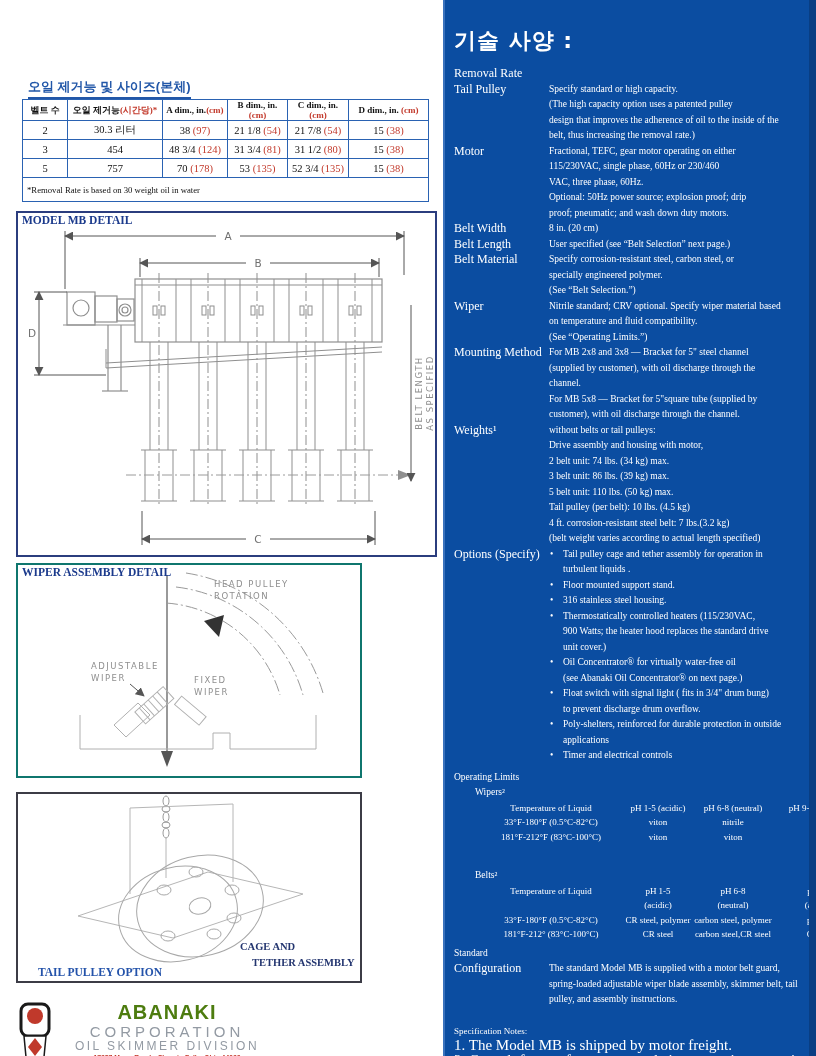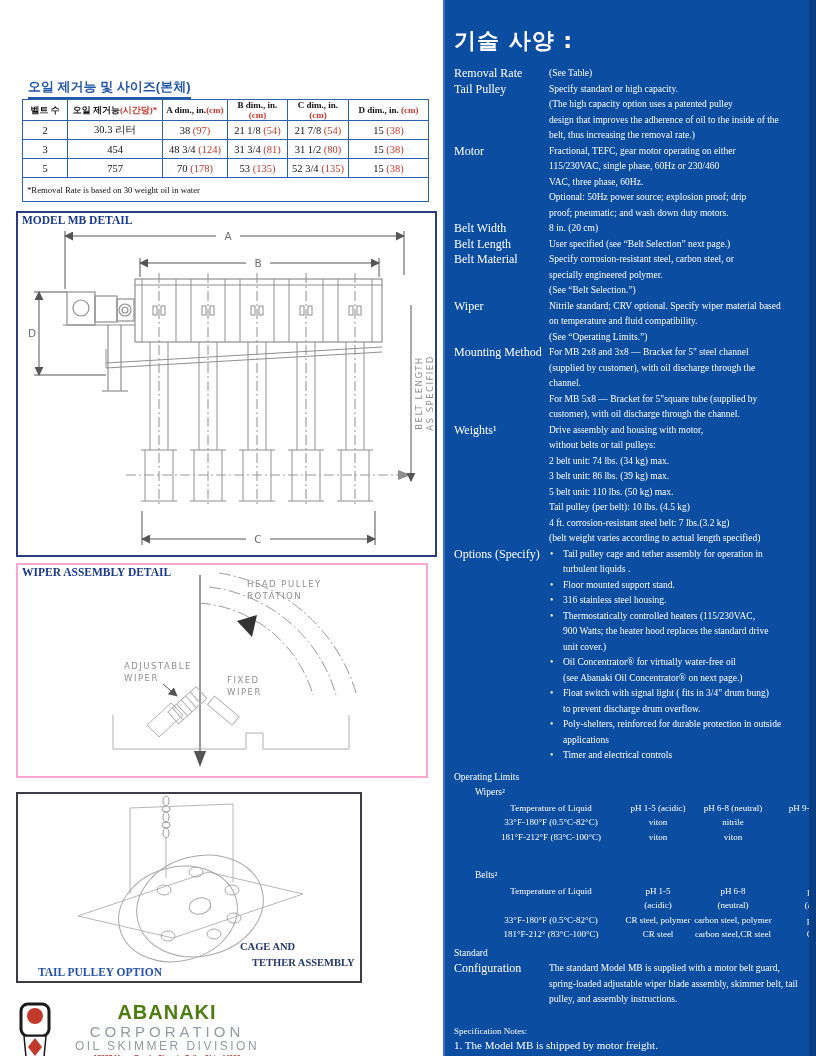--- a/index.html
+++ b/index.html
@@ -13,21 +13,21 @@
   table.cap{position:absolute;left:22px;top:84px;border-collapse:collapse;table-layout:fixed;width:406px;}
   table.cap th,table.cap td{border:1.6px solid #2a62b2;text-align:center;padding:0 1px;overflow:hidden;}
   table.cap th{font-size:9px;font-weight:bold;height:18px;color:#111;}
   table.cap td{font-size:10.5px;height:18px;color:#111;}
   table.cap tfoot td{font-size:8.7px;text-align:left;padding:4px 4px;height:15px;}
   .red{color:#c2382a;}
   .red2{color:#c8503c;}
 
   .box{position:absolute;background:#fff;box-sizing:border-box;}
   .model-box{left:16px;top:196px;width:421px;height:346px;border:2px solid #2b3d7e;}
-  .wiper-box{left:16px;top:548px;width:412px;height:215px;border:2px solid #f9a8d4;}
+  .wiper-box{left:16px;top:548px;width:346px;height:215px;border:2px solid #0f766e;}
   .tail-box{left:16px;top:777px;width:346px;height:191px;border:2px solid #3c3c46;}
   .box-label{position:absolute;left:4px;top:1px;font-weight:bold;font-size:11.5px;color:#1b3a8c;z-index:2;}
   .tail-label{top:auto;bottom:3px;color:#2453aa;margin-left:16px;}
   svg.draw{position:absolute;left:0;top:0;width:100%;height:100%;}
   .cad{font-family:"DejaVu Sans",sans-serif;fill:#8f8f8f;letter-spacing:1.5px;font-size:8.5px;}
   .dim{font-family:"DejaVu Sans",sans-serif;fill:#6f6f6f;font-size:10.5px;}
   .capt{font-family:"Liberation Serif",serif;font-weight:bold;fill:#23356f;font-size:10.5px;}
 
   
   .logo{position:absolute;left:14px;top:986px;display:flex;}
@@ -49,21 +49,21 @@
   .spec-line{font-size:9.5px;line-height:15.5px;white-space:nowrap;}
   .bullet{display:flex;}
   .dot{width:13px;flex:none;font-size:9.5px;line-height:15.5px;padding-left:1px;}
   .ol-title{font-size:9.5px;line-height:15.5px;margin-top:6px;}
   .ol-sub{font-size:9.5px;line-height:15.5px;margin-left:21px;}
   .belts-sub{margin-top:24px;}
   .ol-grid{display:grid;grid-template-columns:146px 68px 82px 96px;margin-left:24px;}
   .ol-grid div{font-size:9px;line-height:14.5px;text-align:center;}
   .std{margin-top:4px;}
   .notes{margin-top:16px;}
-  .notes .spec-line{font-size:11px;line-height:15px;}
+  .notes .spec-line{font-size:15px;line-height:15px;}
   .notes-title{font-size:9px;line-height:14px;}
 </style>
 </head>
 <body>
 
 <div class="left">
 
   <div class="cap-title">오일 제거능 및 사이즈(본체)</div>
 
   <table class="cap">
@@ -339,23 +339,20 @@
 
     </div>
   </div>
 </div>
 
 <div class="panel">
   <div class="panel-title">기술 사양 :</div>
   <div id="specs">
       <div class="spec-row">
         <div class="spec-label">Removal Rate</div>
-        <div class="spec-value">
-          <div class="spec-line">(See  Table)</div>
-        </div>
       </div>
       <div class="spec-row">
         <div class="spec-label">Tail Pulley</div>
         <div class="spec-value">
           <div class="spec-line">Specify standard  or high capacity.</div>
           <div class="spec-line">(The high capacity option uses a patented  pulley</div>
           <div class="spec-line">design that  improves the  adherence  of oil to the  inside of the</div>
           <div class="spec-line">belt, thus  increasing  the  removal  rate.)</div>
         </div>
       </div>
@@ -403,22 +400,22 @@
           <div class="spec-line">For MB 2x8  and  3x8  — Bracket for 5" steel  channel</div>
           <div class="spec-line">(supplied by customer),  with oil discharge  through  the</div>
           <div class="spec-line">channel.</div>
           <div class="spec-line">For  MB 5x8  — Bracket  for 5"square  tube  (supplied  by</div>
           <div class="spec-line">customer),  with oil discharge  through  the  channel.</div>
         </div>
       </div>
       <div class="spec-row">
         <div class="spec-label">Weights¹</div>
         <div class="spec-value">
+          <div class="spec-line">without belts or tail pulleys:</div>
           <div class="spec-line">Drive assembly  and  housing with motor,</div>
-          <div class="spec-line">without belts or tail pulleys:</div>
           <div class="spec-line">2  belt unit:  74  lbs. (34  kg)  max.</div>
           <div class="spec-line">3  belt unit:  86  lbs. (39  kg)  max.</div>
           <div class="spec-line">5  belt unit:  110  lbs. (50  kg)  max.</div>
           <div class="spec-line">Tail pulley  (per  belt):   10  lbs. (4.5  kg)</div>
           <div class="spec-line">4 ft. corrosion-resistant steel  belt:  7 lbs.(3.2 kg)</div>
           <div class="spec-line">(belt  weight  varies  according to actual  length  specified)</div>
         </div>
       </div>
       <div class="spec-row">
         <div class="spec-label">Options (Specify)</div>

